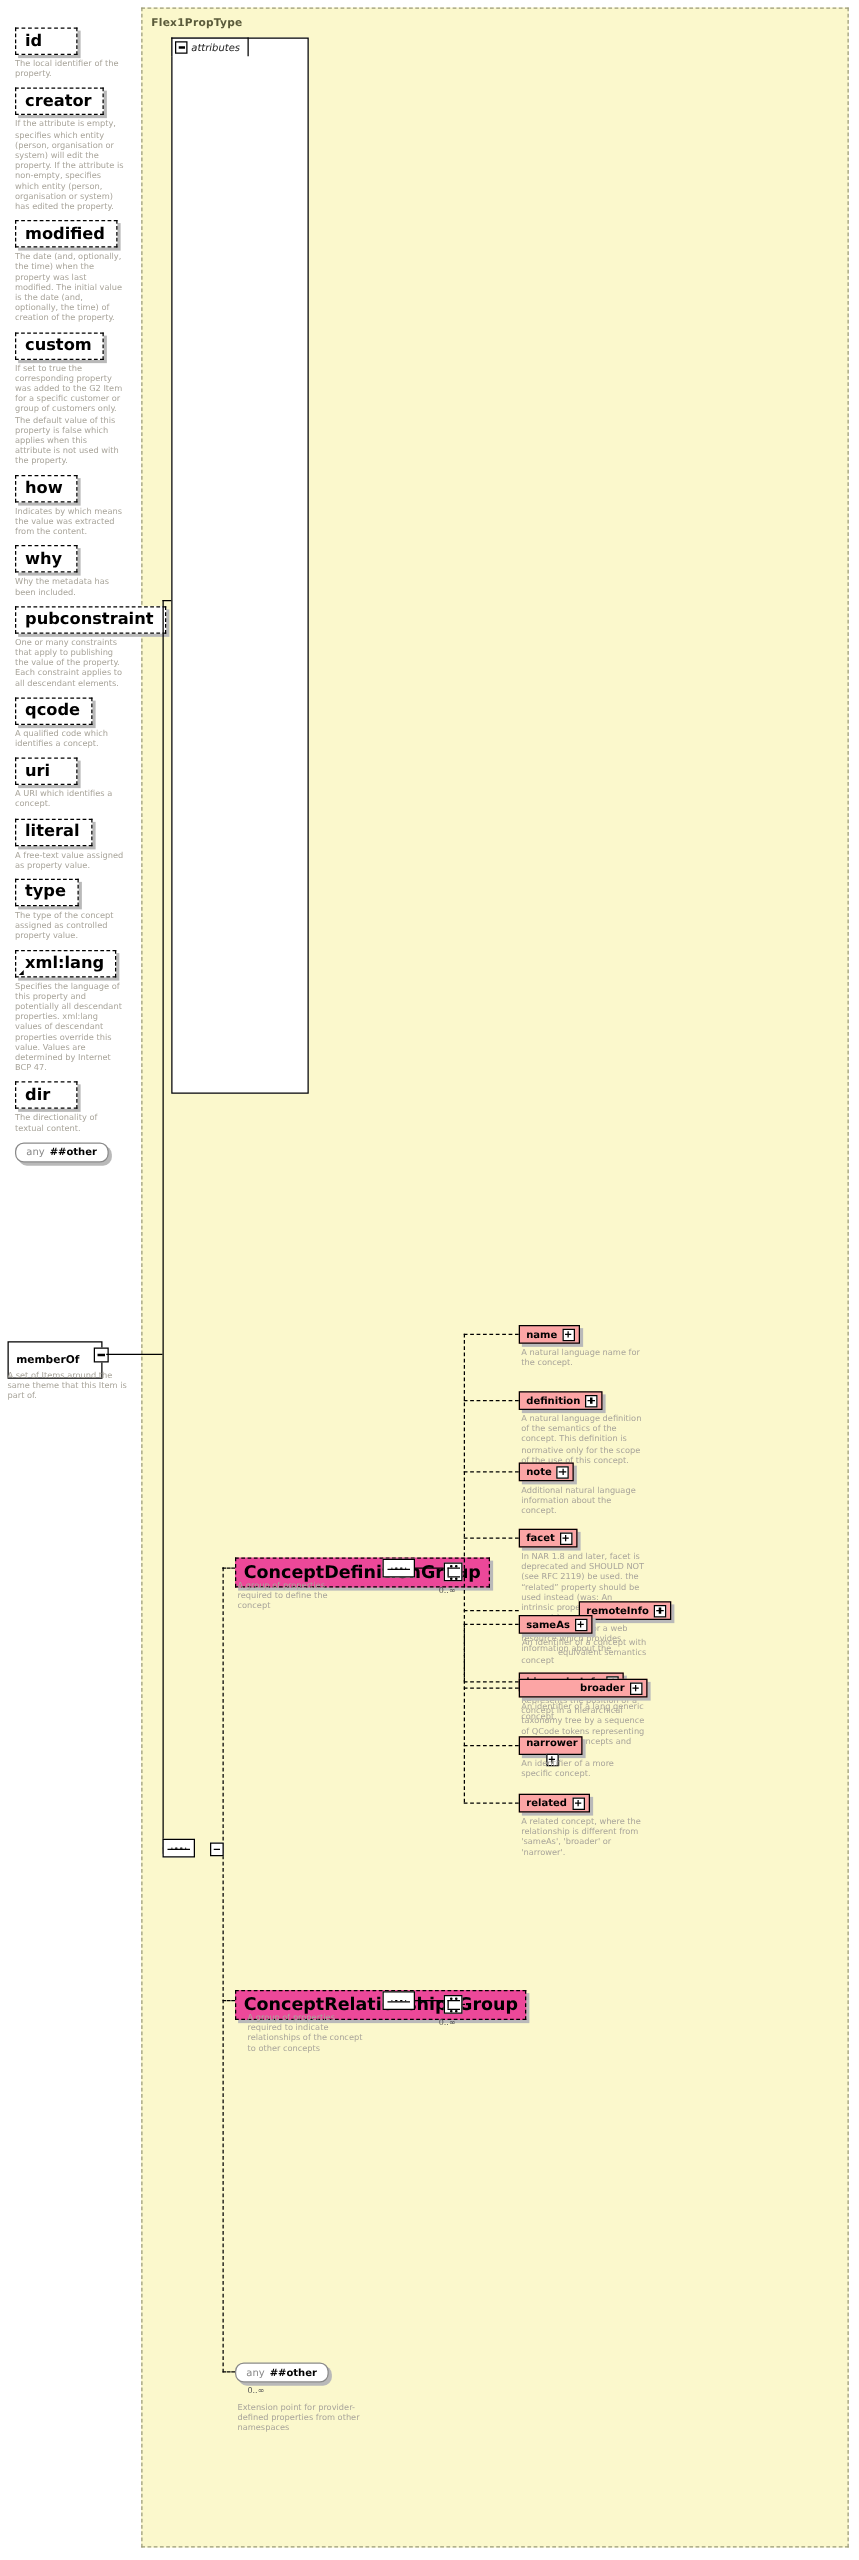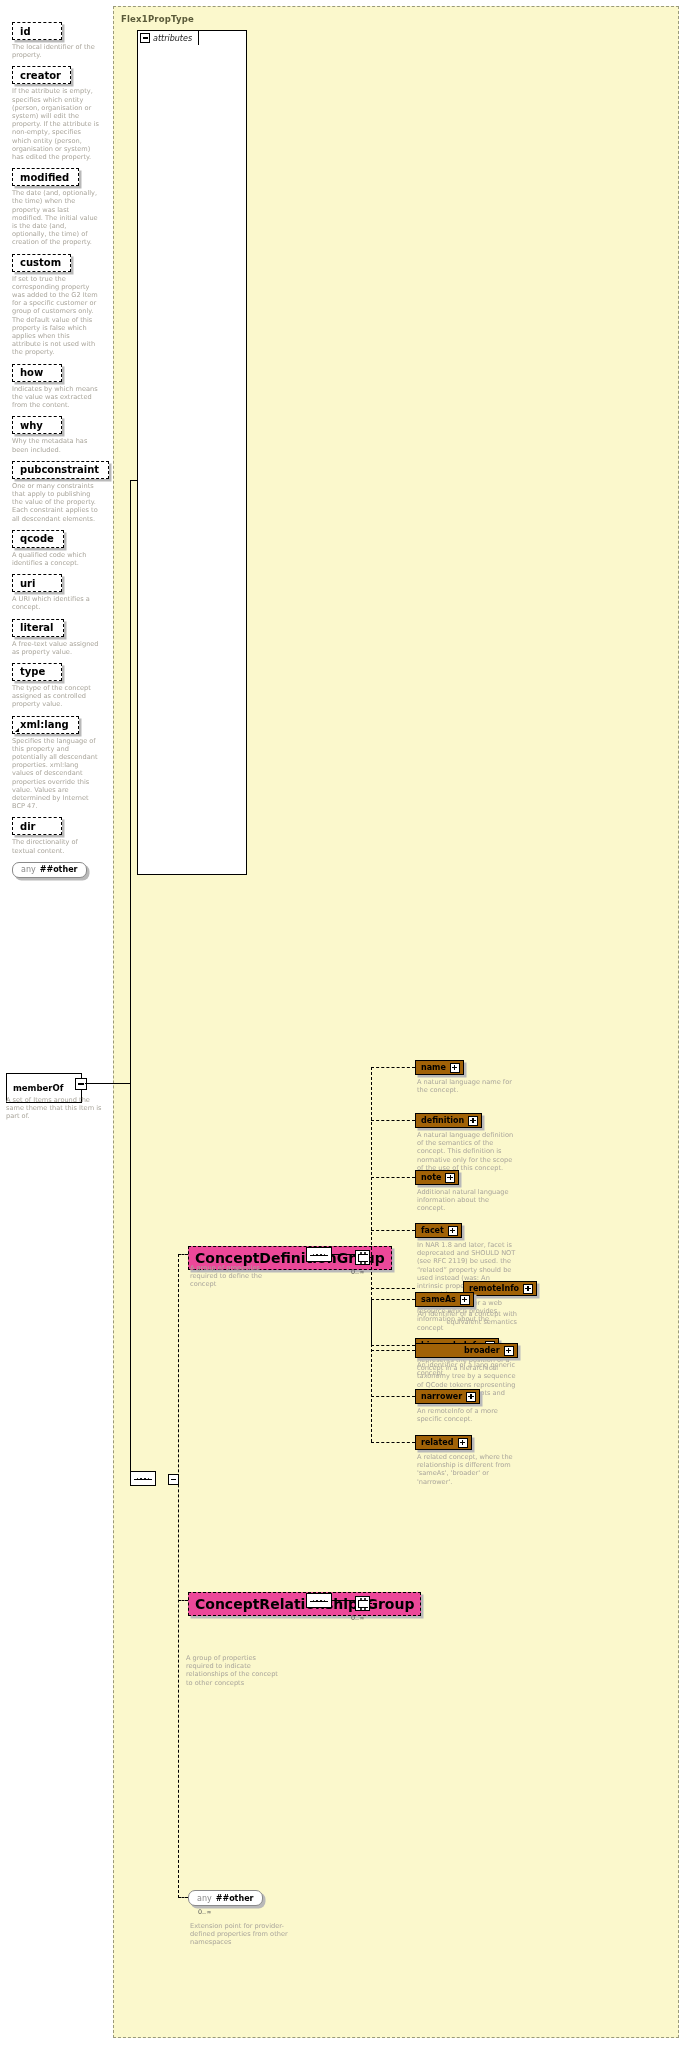--- a/index.html
+++ b/index.html
@@ -40,21 +40,21 @@
   .plusbox:before{left:1px;top:3.2px;width:5.6px;height:1.3px;}
   .plusbox:after{top:1px;left:3.2px;height:5.6px;width:1.3px;}
 
   #attr-list{position:absolute;left:12px;top:22px;width:90px;}
   .attr-item{margin-bottom:3px;}
   .attr-box{
     display:inline-block;position:relative;
     border:1.4px dashed #000;background:#ffffff;
     padding:2.5px 9px 2.5px 7px;min-width:32px;
     box-shadow:2.5px 2.5px 0 0 #b9b9b9;
-    font-weight:bold;font-size:10px;color:#000;white-space:nowrap;
+    font-weight:bold;font-size:13px;color:#000;white-space:nowrap;
   }
   .attr-box.ref:after{
     content:"";position:absolute;left:2px;bottom:1px;
     width:0;height:0;border-style:solid;border-width:0 0 4px 4px;
     border-color:transparent transparent #000 transparent;
   }
   .attr-desc{
     color:#a9a59b;font-size:6.6px;line-height:8.2px;
     margin:3px 0 7px 0;max-width:88px;
   }
@@ -112,21 +112,21 @@
     box-sizing:border-box;
   }
   .choice .sw{position:absolute;left:2px;top:3px;width:10px;height:1px;background:#000;}
   .choice .sw2{position:absolute;left:2px;top:10px;width:10px;height:1px;background:#000;}
   .choice .vl{position:absolute;left:2px;top:3px;width:1px;height:7px;background:#000;}
   .choice .dd{position:absolute;width:1.8px;height:1.8px;background:#000;border-radius:50%;}
   .occ{position:absolute;font-size:6.4px;color:#555;}
 
   
   .el{
-    position:absolute;background:#a16207;border:1.4px solid #000;box-sizing:border-box;
+    position:absolute;background:#fca5a5;border:1.4px solid #000;box-sizing:border-box;
     height:15px;display:flex;align-items:center;padding:0 3px 0 5px;gap:4px;
     box-shadow:2.5px 2.5px 0 0 #b9b9b9;
     font-weight:bold;font-size:8px;white-space:nowrap;
   }
   .el-desc{position:absolute;color:#a9a59b;font-size:6.6px;line-height:8.2px;width:100px;}
 
   
   .ln{position:absolute;background:#000;}
   .lnh{height:1px;}
   .lnv{width:1px;}
@@ -233,21 +233,21 @@
     <div class="el" style="left: 415px; top: 1338px;">
       <span>hierarchyInfo</span>
       <span class="plusbox"></span>
     </div>
     <div class="el-desc" style="left: 417px; top: 1356px;">Represents the position of a concept in a hierarchical taxonomy tree by a sequence of QCode tokens representing the ancestor concepts and this concept</div>
     <div class="dlnh" style="left: 371px; top: 1345px; width: 44px;"></div>
     <div class="dln" style="left: 371px; top: 1067px; height: 278px;"></div>
     <div class="dlnh" style="left: 370px; top: 1257px; width: 2px;"></div>
     <div class="ln lnh" style="left: 332px; top: 1254px; width: 23px;"></div>
     <div class="group" style="left: 188px; top: 1592px;"><span>ConceptRelationshipsGroup</span></div>
-    <div class="group-desc" style="left: 186px; top: 1610px; margin-top: 44px;">A group of properties required to indicate relationships of the concept to other concepts</div>
+    <div class="group-desc" style="left: 198px; top: 1610px;">A group of properties required to indicate relationships of the concept to other concepts</div>
     <div class="seq" style="left: 306px; top: 1593px;">
       <span class="bar"></span>
       <span class="d"></span>
       <span class="d"></span>
       <span class="d"></span>
       <span class="d"></span>
     </div>
     <div class="choice" style="left: 355px; top: 1596px;">
       <span class="sw"></span>
       <span class="sw2"></span>
@@ -263,25 +263,25 @@
       <span class="plusbox"></span>
     </div>
     <div class="el-desc" style="left: 417px; top: 1310px; text-align: right;">An identifier of a concept with equivalent semantics</div>
     <div class="dlnh" style="left: 371px; top: 1299px; width: 44px;"></div>
     <div class="el" style="left: 415px; top: 1343px; padding-left: 48px;">
       <span>broader</span>
       <span class="plusbox"></span>
     </div>
     <div class="el-desc" style="left: 417px; top: 1361px;">An identifier of a lang generic concept.</div>
     <div class="dlnh" style="left: 371px; top: 1350px; width: 44px;"></div>
-    <div class="el" style="left: 415px; top: 1389px;">
+    <div class="el" style="left: 415px; top: 1389px; flex-direction: column;">
       <span>narrower</span>
       <span class="plusbox"></span>
     </div>
-    <div class="el-desc" style="left: 417px; top: 1407px;">An remoteInfo of a more specific concept.</div>
+    <div class="el-desc" style="left: 417px; top: 1407px;">An identifier of a more specific concept.</div>
     <div class="dlnh" style="left: 371px; top: 1396px; width: 44px;"></div>
     <div class="el" style="left: 415px; top: 1435px;">
       <span>related</span>
       <span class="plusbox"></span>
     </div>
     <div class="el-desc" style="left: 417px; top: 1453px;">A related concept, where the relationship is different from 'sameAs', 'broader' or 'narrower'.</div>
     <div class="dlnh" style="left: 371px; top: 1442px; width: 44px;"></div>
     <div class="dln" style="left: 371px; top: 1299px; height: 143px;"></div>
     <div class="dlnh" style="left: 370px; top: 1603px; width: 2px;"></div>
     <div class="ln lnh" style="left: 332px; top: 1600px; width: 23px;"></div>

